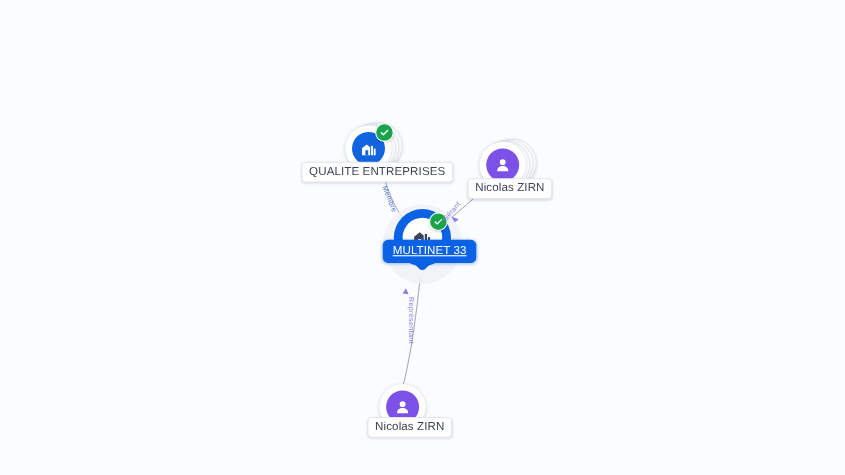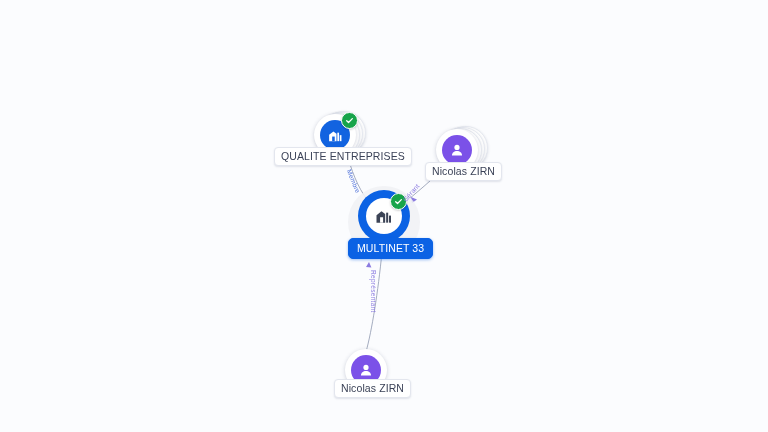--- a/index.html
+++ b/index.html
@@ -160,21 +160,21 @@
           <rect x="7.3" y="13.5" width="3.6" height="6.5" fill="#ffffff"></rect>
         </svg>
       </div>
     </div>
     <div class="badge-check" style="left:42px;top:7px;">
       <svg width="9" height="9" viewBox="0 0 24 24" aria-hidden="true">
         <path d="M4.5 12.6 L9.4 17.4 L19.6 7.1" fill="none" stroke="#ffffff" stroke-width="3.4" stroke-linecap="round" stroke-linejoin="round"></path>
       </svg>
     </div>
   </div>
-  <div class="nlabel sel" style="left:348px;top:238px;">MULTINET 33</div>
+  <div class="nlabel sel" style="left:348px;top:218px;text-decoration:underline;">MULTINET 33</div>
 
   <div class="node" style="left:345px;top:349px;width:42px;height:42px;">
     <div class="disc" style="left:0px;top:0px;">
       <div class="inner-circle ic-purple">
         <svg width="16" height="16" viewBox="0 0 24 24" aria-hidden="true">
           <circle cx="12" cy="8.2" r="3.9" fill="#ffffff"></circle>
           <path d="M4.4 20.4 C4.4 15.9 7.8 13.4 12 13.4 C16.2 13.4 19.6 15.9 19.6 20.4 Z" fill="#ffffff"></path>
         </svg>
       </div>
     </div>

